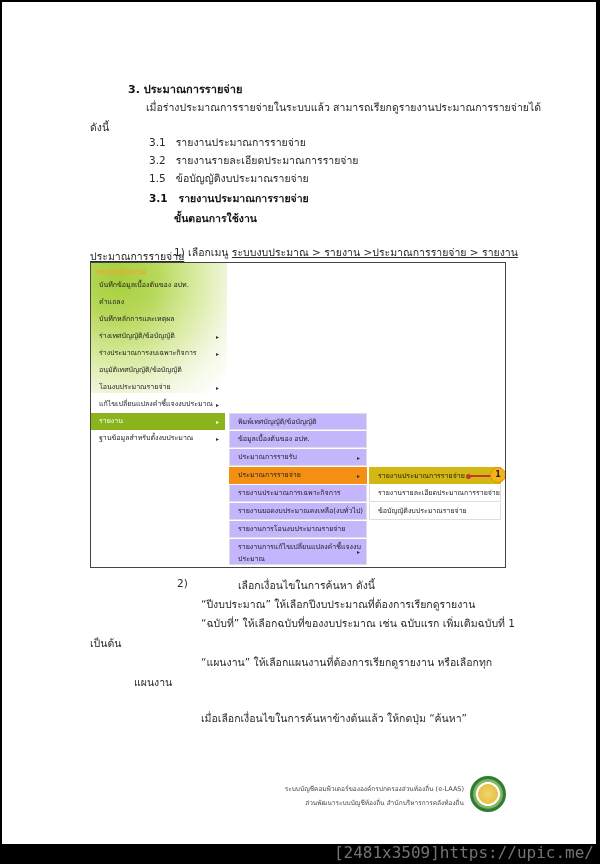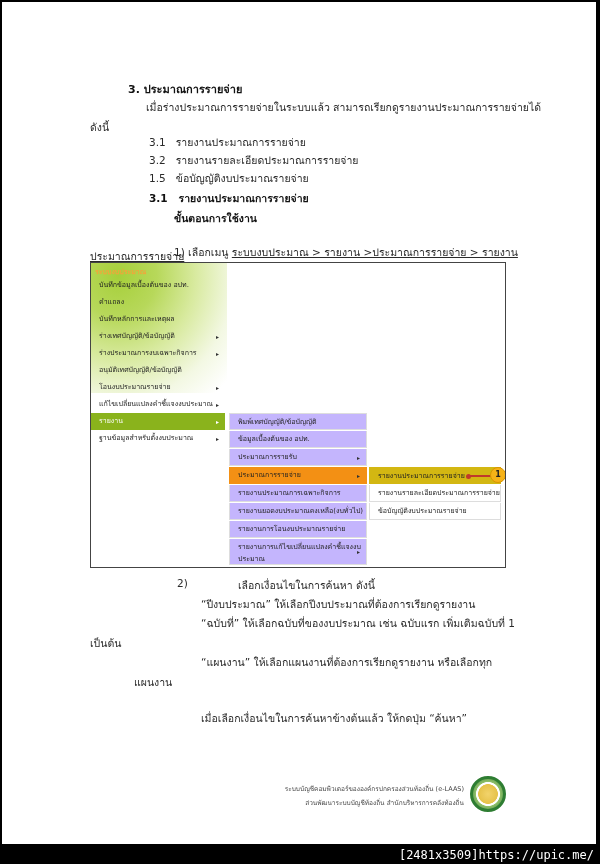--- a/index.html
+++ b/index.html
@@ -51,21 +51,21 @@
     background: #f6b217; border: 1px solid #d89400; color: #222; font-size: 8px; font-weight: bold;
     text-align: center; line-height: 14px;
   }
 
   .footer-t { font-size: 6.5px; color: #444; text-align: left; }
   .logo {
     position: absolute; left: 468px; top: 774px; width: 36px; height: 36px; border-radius: 50%;
     border: 3px solid #2e7d32; background: radial-gradient(circle, #f2d36b 0%, #e6c24a 45%, #fff 48%, #fff 55%, #8fbf6a 58%, #2e7d32 100%);
   }
   .watermark {
-    position: absolute; right: 6px; bottom: 2px; color: #ffffff; font-size: 12px;
+    position: absolute; right: 6px; bottom: 2px; color: #737373; font-size: 16px;
     font-family: "DejaVu Sans Mono", monospace;
   }
 </style>
 </head>
 <body>
 
 <div class="page">
 
   <div class="abs t b" style="left:126px; top:78px; font-size:11px;">3.  ประมาณการรายจ่าย</div>
   <div class="abs t" style="left:144px; top:97px;">เมื่อร่างประมาณการรายจ่ายในระบบแล้ว สามารถเรียกดูรายงานประมาณการรายจ่ายได้</div>

